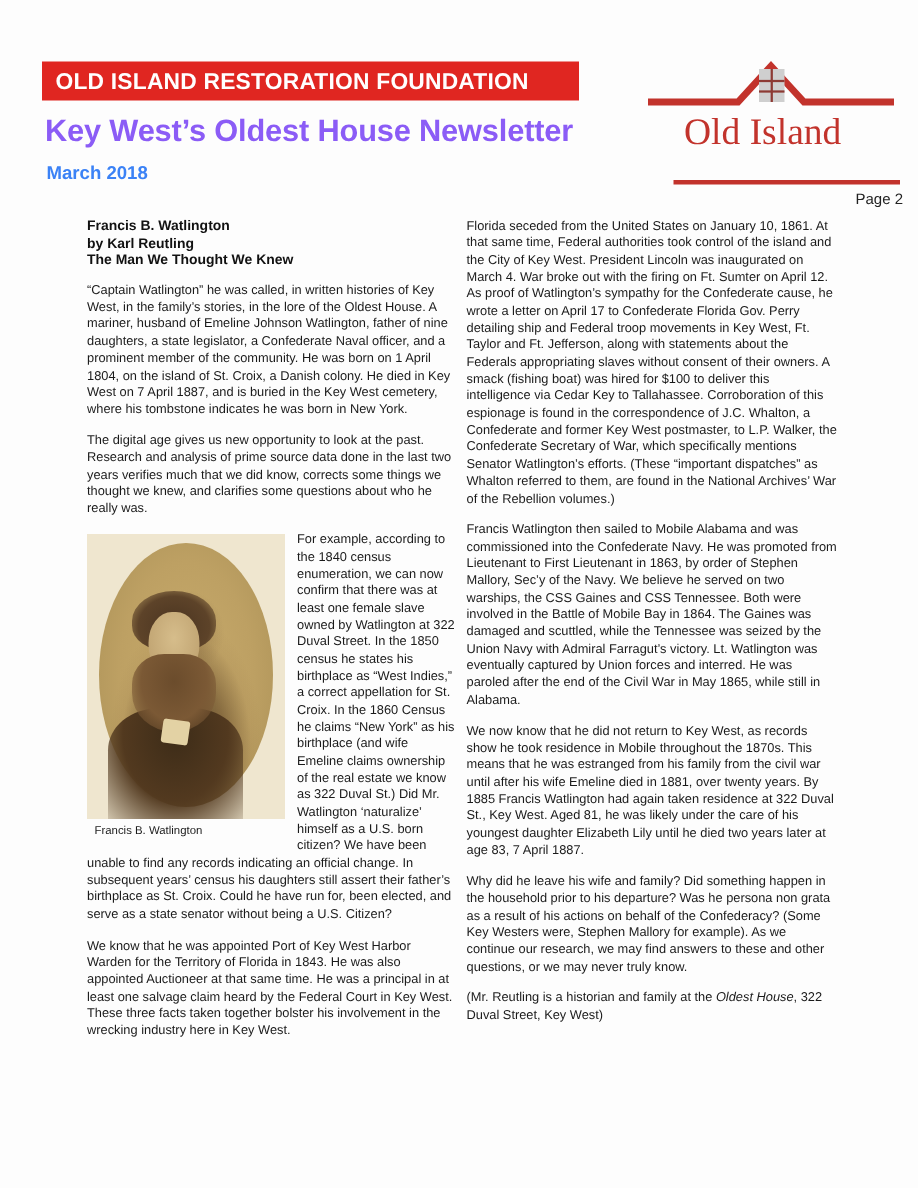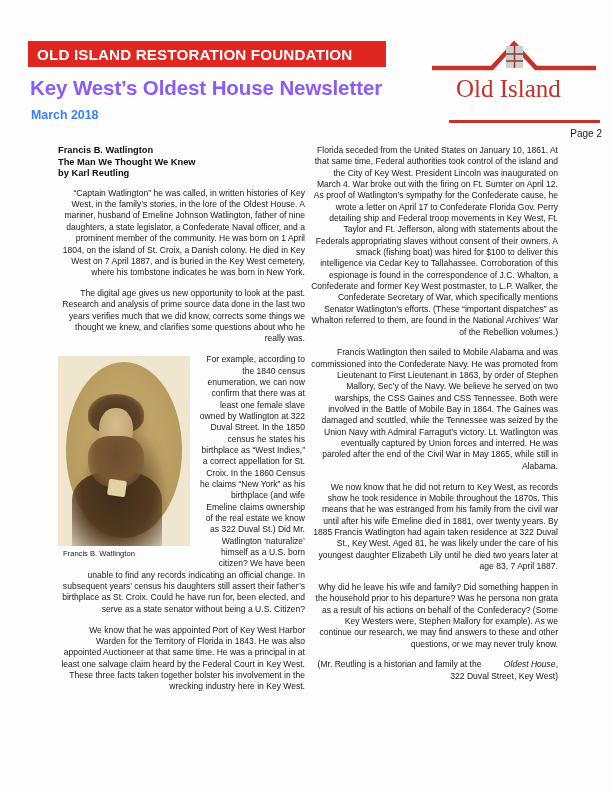--- a/index.html
+++ b/index.html
@@ -141,21 +141,20 @@
     font-size: 9.3px;
     font-weight: bold;
     line-height: 11.6px;
     color: #111;
   }
 
   p.body {
     margin: 0 0 9.5px 0;
     font-size: 8.55px;
     line-height: 11.35px;
-    text-align: right;
   }
   p.body.tight { margin-bottom: 0; }
 
   
   .portrait-wrap {
     float: left;
     width: 132px;
     margin: 2px 8px 2px 0;
   }
   .portrait-frame {
@@ -228,21 +227,21 @@
     line-height: 10px;
     color: #1a1a1a;
     padding-top: 3px;
     padding-left: 5px;
   }
   .clearfix::after {
     content: "";
     display: block;
     clear: both;
   }
-  .ital { font-style: italic; margin-left: 20px; }
+  .ital { font-style: italic; }
 </style>
 </head>
 <body>
 
 <div class="page">
 
   <div class="masthead">
 
     <div class="banner-bar">
       <span class="banner-bar-text">OLD ISLAND RESTORATION FOUNDATION</span>
@@ -263,22 +262,22 @@
       <div class="logo-old-island">Old Island</div>
       <div class="logo-rule"></div>
       <div class="page-number">Page 2</div>
     </div>
   </div>
 
   <div class="col col-left">
 
     <div class="headline-block">
       <div class="headline-line">Francis B. Watlington</div>
+      <div class="headline-line">by Karl Reutling</div>
       <div class="headline-line">The Man We Thought We Knew</div>
-      <div class="headline-line">by Karl Reutling</div>
     </div>
 
     <p class="body">“Captain Watlington” he was called, in written histories of Key West, in the family’s stories, in the lore of the Oldest House. A mariner, husband of Emeline Johnson Watlington, father of nine daughters, a state legislator, a Confederate Naval officer, and a prominent member of the community. He was born on 1 April 1804, on the island of St. Croix, a Danish colony.  He died in Key West on 7 April 1887, and is buried in the Key West cemetery, where his tombstone indicates he was born in New York.</p>
 
     <p class="body">The digital age gives us new opportunity to look at the past. Research and analysis of prime source data done in the last two years verifies much that we did know, corrects some things we thought we knew, and clarifies some questions about who he really was.</p>
 
     <div class="clearfix">
       <div class="portrait-wrap">
         <div class="portrait-frame">
           <div class="portrait-oval"></div>

